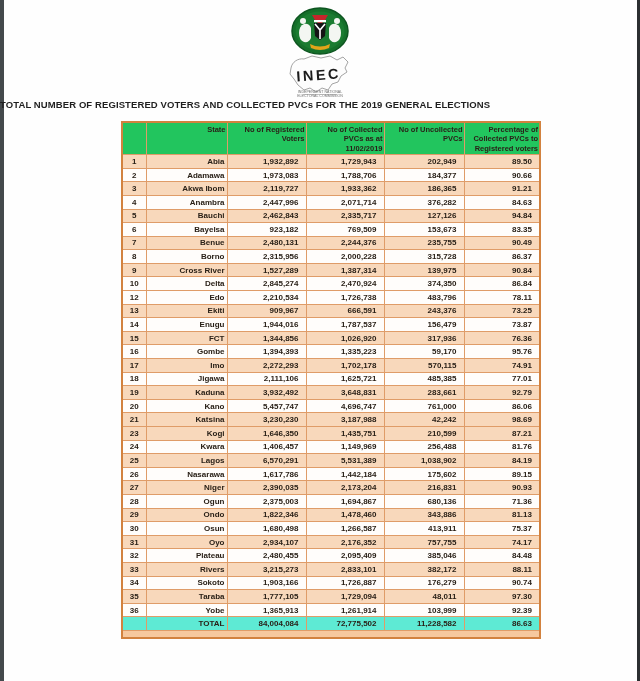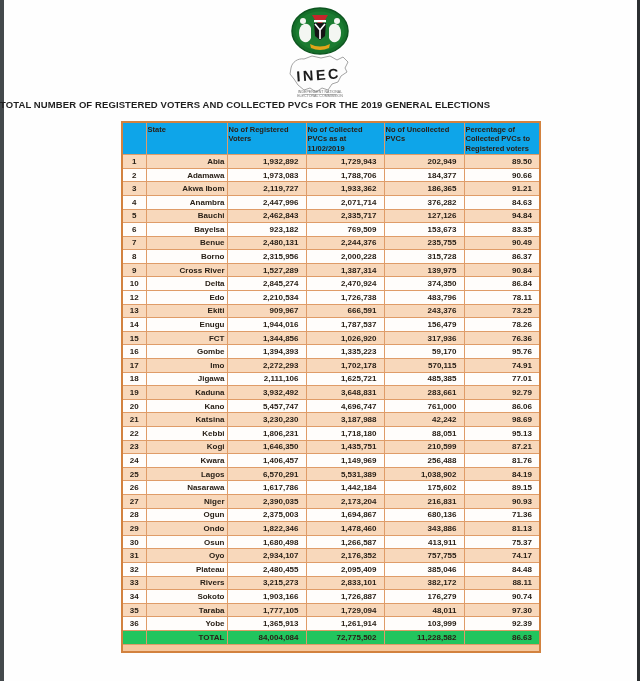--- a/index.html
+++ b/index.html
@@ -13,29 +13,29 @@
 
   .logo-wrap { position:absolute; top:4px; left:50%; transform:translateX(-50%); }
 
   .doc-title { position:absolute; top:99px; left:0; width:100%; text-align:left;
                font-size:9.5px; font-weight:bold; color:#1f1f1f; letter-spacing:0.1px; }
 
   .tbl-wrap { position:absolute; top:121px; left:121px; }
   table { border-collapse:collapse; table-layout:fixed; width:418px;
           border:2px solid #d2823f; background:#fffdfb; }
   th, td { border:1px solid #df9c68; color:#2a2118; overflow:hidden; white-space:nowrap; }
-  th { font-size:7.5px; font-weight:bold; text-align:left; vertical-align:top;
-       padding:2px 1px 1px 1px; white-space:normal; line-height:1.25; background:#0ea5e9; }
+  th { font-size:7.5px; font-weight:bold; text-align:right; vertical-align:top;
+       padding:2px 1px 1px 1px; white-space:normal; line-height:1.25; background:#22c55e; }
   td { font-size:8px; height:13.6px; padding:0 2px; }
   td.idx   { text-align:center; font-weight:600; }
   td.state { text-align:right; font-weight:bold; padding-left:4px; }
   td.num   { text-align:right; font-weight:600; padding-right:7px;
              font-family:"Liberation Sans", sans-serif; }
   tr.alt td { background:#f8d8bb; }
-  tr.total-row td { font-weight:bold; background:#22c55e; }
+  tr.total-row td { font-weight:bold; background:#5eead4; }
   tr.strip td { background:#f6c89e; height:8px; border-top:1px solid #df9c68; }
 
   .c0{width:24px}.c1{width:81px}.c2{width:79px}.c3{width:78px}.c4{width:80px}.c5{width:76px}
 </style>
 </head>
 <body>
 
 <div class="page">
   <div class="edge edge-left"></div>
   <div class="edge edge-right"></div>
@@ -187,21 +187,21 @@
             <td class="num">666,591</td>
             <td class="num">243,376</td>
             <td class="num">73.25</td>
           </tr>
           <tr>
             <td class="idx">14</td>
             <td class="state">Enugu</td>
             <td class="num">1,944,016</td>
             <td class="num">1,787,537</td>
             <td class="num">156,479</td>
-            <td class="num">78.26</td>
+            <td class="num">73.87</td>
           </tr>
           <tr class="alt">
             <td class="idx">15</td>
             <td class="state">FCT</td>
             <td class="num">1,344,856</td>
             <td class="num">1,026,920</td>
             <td class="num">317,936</td>
             <td class="num">76.36</td>
           </tr>
           <tr>
@@ -244,28 +244,20 @@
             <td class="num">761,000</td>
             <td class="num">86.06</td>
           </tr>
           <tr class="alt">
             <td class="idx">21</td>
             <td class="state">Katsina</td>
             <td class="num">3,230,230</td>
             <td class="num">3,187,988</td>
             <td class="num">42,242</td>
             <td class="num">98.69</td>
-          </tr>
-          <tr>
-            <td class="idx">22</td>
-            <td class="state">Kebbi</td>
-            <td class="num">1,806,231</td>
-            <td class="num">1,718,180</td>
-            <td class="num">88,051</td>
-            <td class="num">95.13</td>
           </tr>
           <tr class="alt">
             <td class="idx">23</td>
             <td class="state">Kogi</td>
             <td class="num">1,646,350</td>
             <td class="num">1,435,751</td>
             <td class="num">210,599</td>
             <td class="num">87.21</td>
           </tr>
           <tr>

